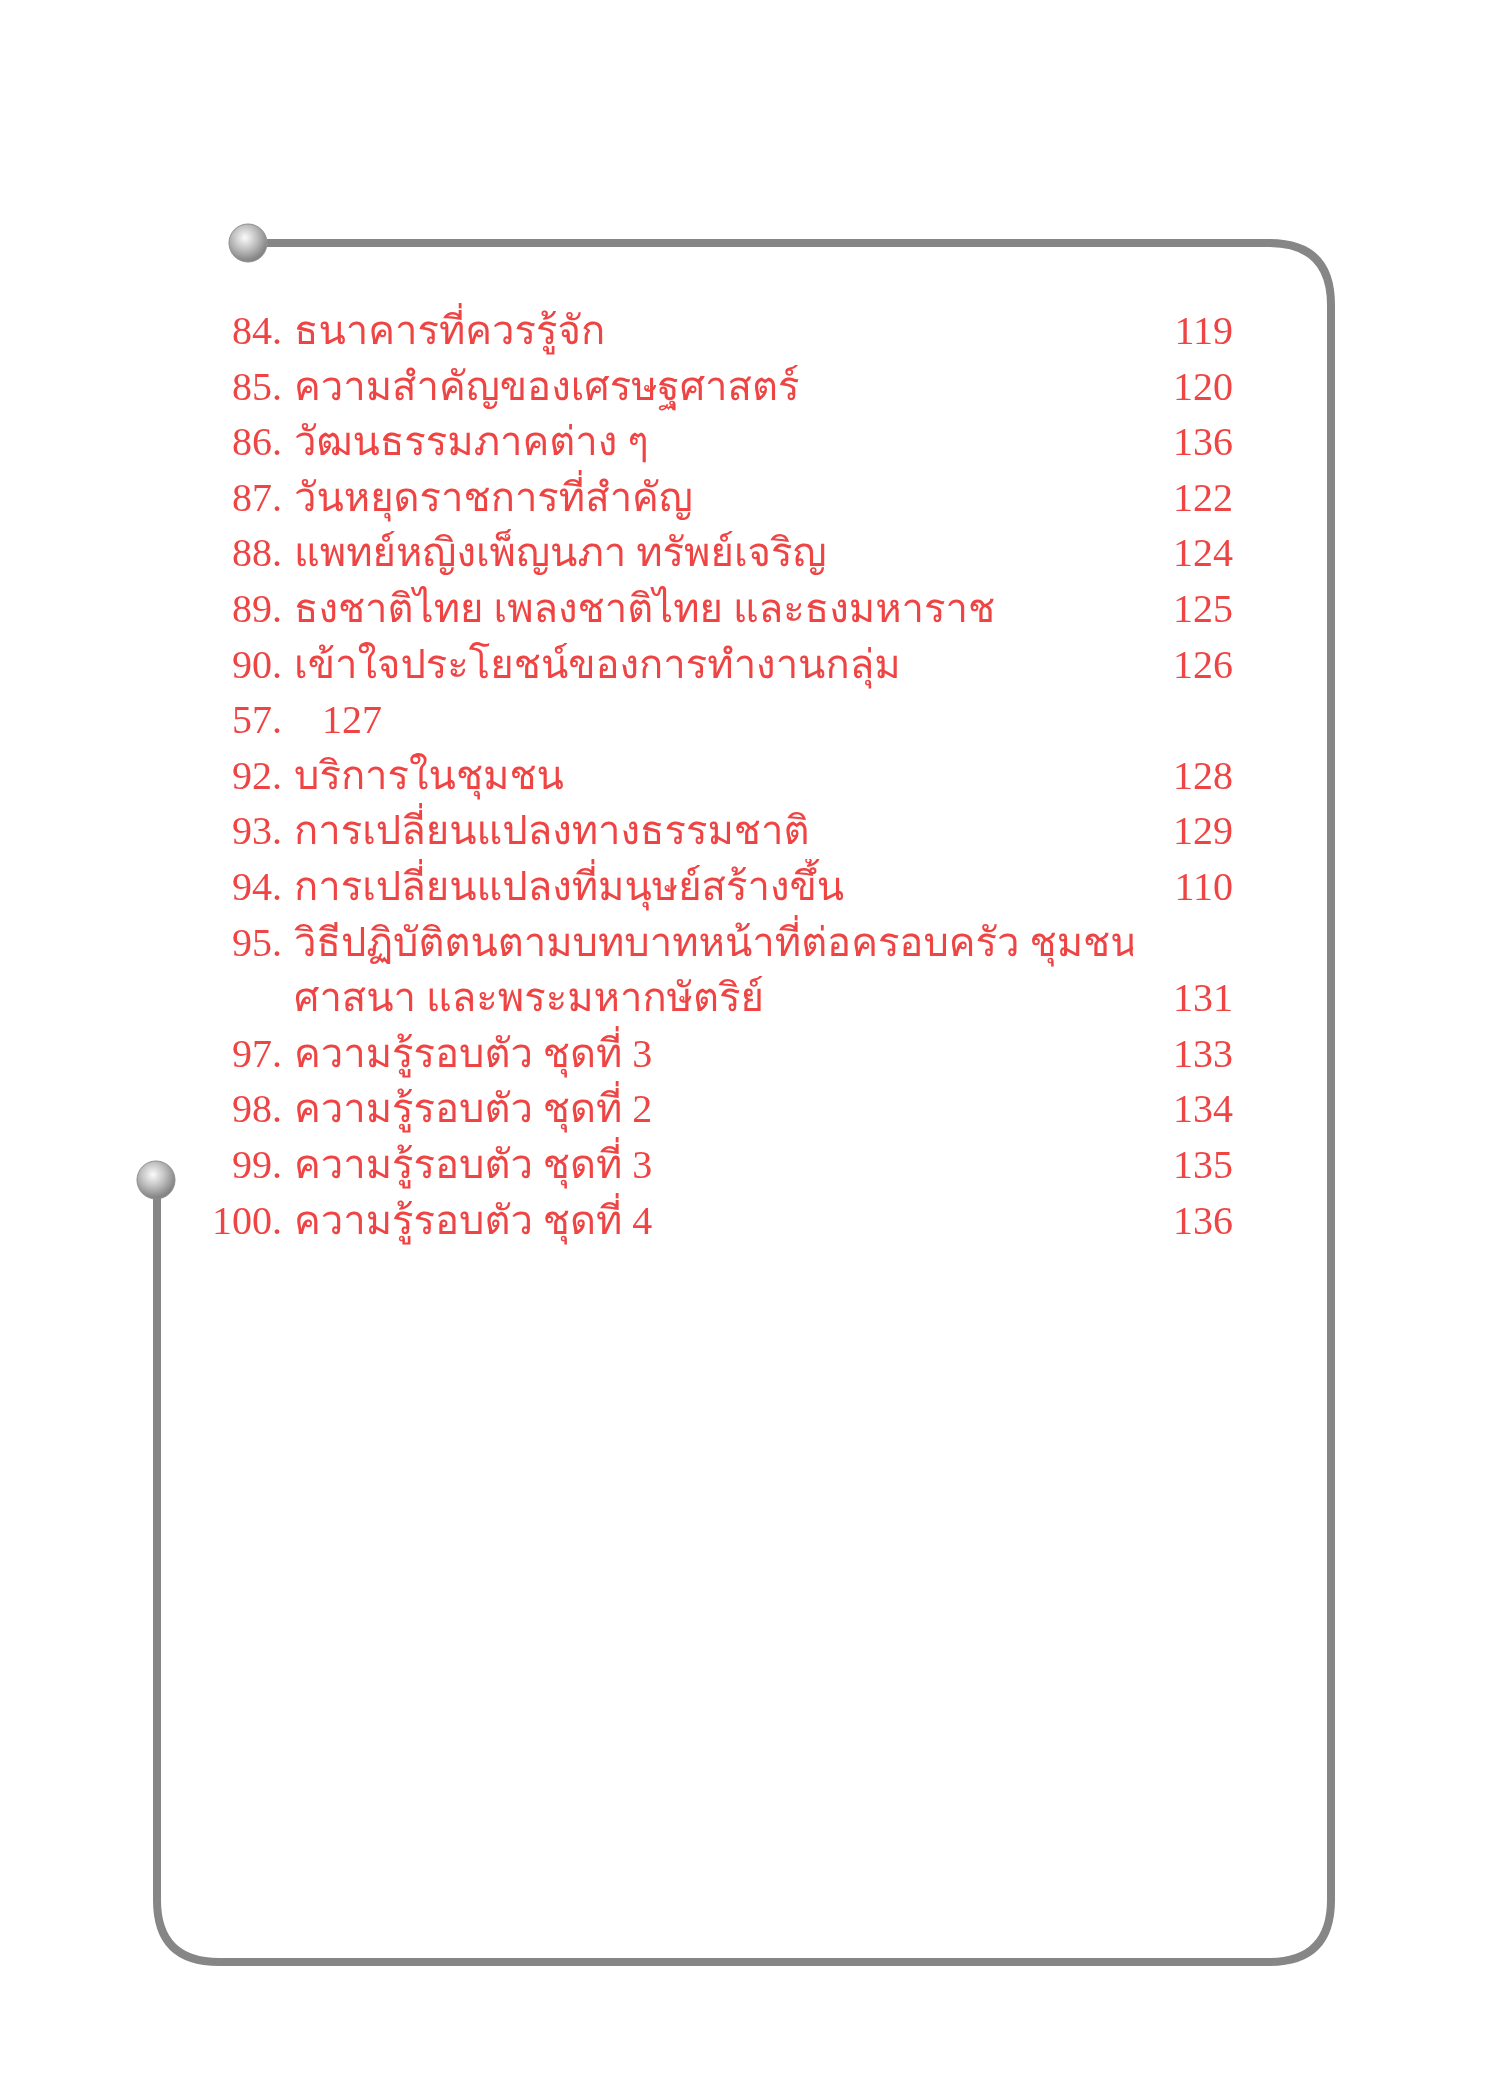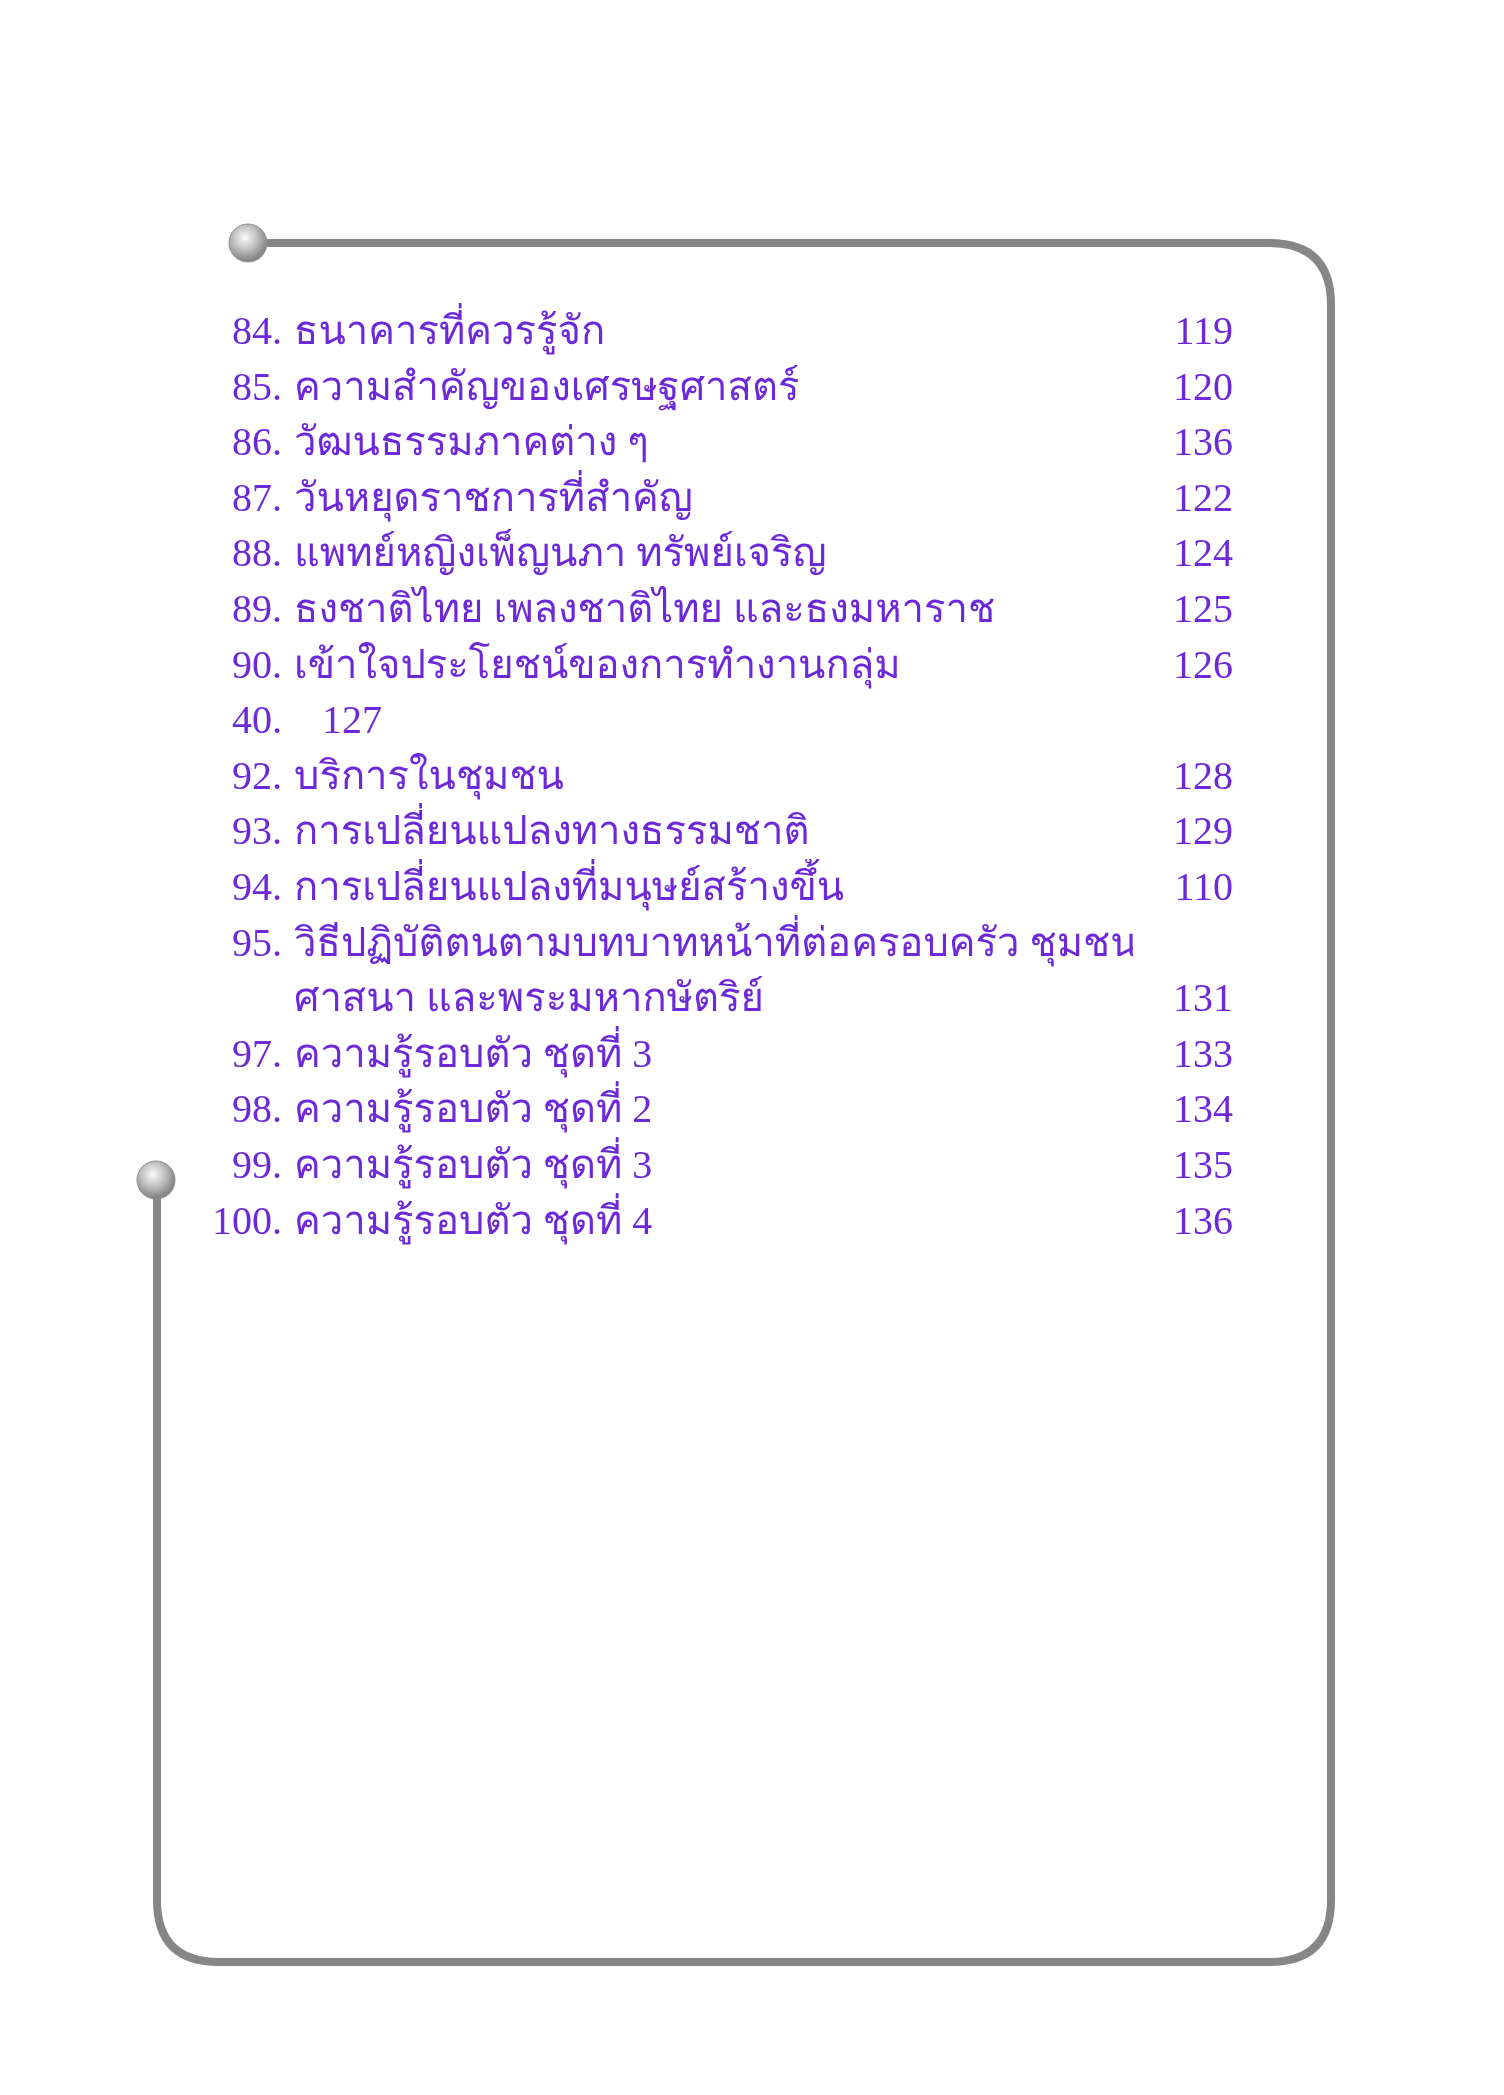--- a/index.html
+++ b/index.html
@@ -21,21 +21,21 @@
     top: 0;
     width: 1504px;
     height: 2095px;
     pointer-events: none;
   }
   .toc {
     position: absolute;
     left: 168px;
     top: 303px;
     width: 1065px;
-    color: #6d28d9;
+    color: #ef4444;
   }
   .toc-row {
     display: flex;
     align-items: center;
     height: 55.6px;
     font-size: 40px;
     line-height: 55.6px;
     white-space: nowrap;
   }
   .toc-no {
@@ -111,21 +111,21 @@
         <span class="toc-page">125</span>
       </div>
 
       <div class="toc-row">
         <span class="toc-no">90.</span>
         <span class="toc-title">เข้าใจประโยชน์ของการทำงานกลุ่ม</span>
         <span class="toc-page">126</span>
       </div>
 
       <div class="toc-row">
-        <span class="toc-no">40.</span>
+        <span class="toc-no">57.</span>
         <span class="toc-page">127</span>
       </div>
 
       <div class="toc-row">
         <span class="toc-no">92.</span>
         <span class="toc-title">บริการในชุมชน</span>
         <span class="toc-page">128</span>
       </div>
 
       <div class="toc-row">

